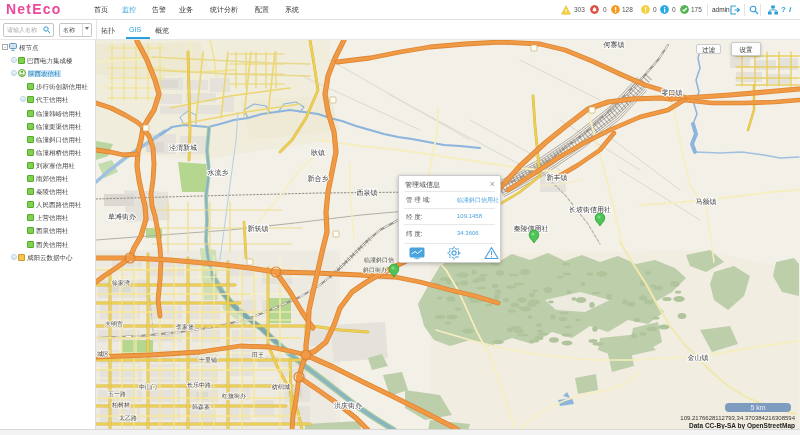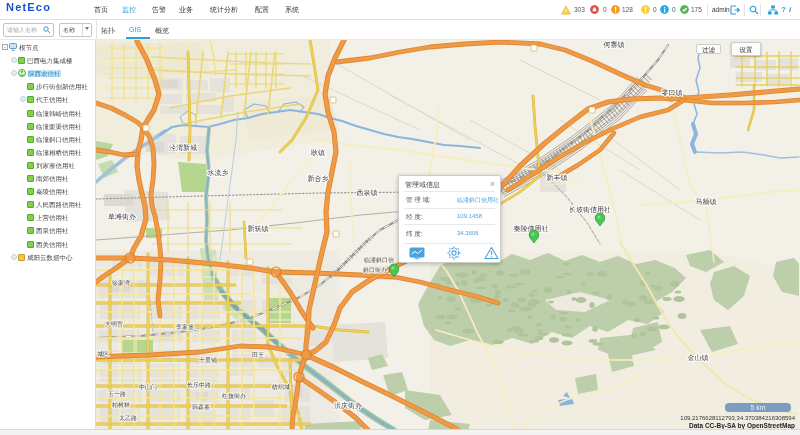--- a/index.html
+++ b/index.html
@@ -1,18 +1,18 @@
 <!DOCTYPE html>
 <html><head><meta charset="utf-8">
 <style>
 *{margin:0;padding:0;box-sizing:border-box}
 html,body{width:800px;height:435px;overflow:hidden;background:#fff;
  font-family:"Liberation Sans",sans-serif;}
 #hdr{position:absolute;left:0;top:0;width:800px;height:20px;background:#fff;border-bottom:1px solid #e0e0e0}
-.logo{position:absolute;left:6px;top:1px;font-size:11px;font-weight:bold;color:#1d4ed8;letter-spacing:1.2px}
+.logo{position:absolute;left:6px;top:1px;font-size:14px;font-weight:bold;color:#ec4899;letter-spacing:1.2px}
 .m{position:absolute;top:5px;font-size:7px;color:#333}
 .m.act{color:#2b9fd9}
 .hic{position:absolute;top:6px;font-size:6.5px;color:#555}
 .cic{position:absolute;top:5px;width:9px;height:9px;border-radius:50%;color:#fff;text-align:center;font-size:6px;line-height:9px;font-weight:bold}
 .sep{position:absolute;top:4px;width:1px;height:12px;background:#e3e3e3}
 #tbar{position:absolute;left:0;top:20px;width:800px;height:20px;background:#fff}
 .sbox{position:absolute;left:3px;top:3px;width:51px;height:14px;border:1px solid #c4c4c4;border-radius:2px;font-size:6px;color:#aaa;line-height:12px;padding-left:3px}
 .nbox{position:absolute;left:59px;top:3px;width:24px;height:14px;border:1px solid #c4c4c4;border-radius:2px 0 0 2px;font-size:6px;color:#555;line-height:12px;padding-left:3px}
 .abox{position:absolute;left:82px;top:3px;width:10px;height:14px;border:1px solid #c4c4c4;border-left:1px solid #d8d8d8;border-radius:0 2px 2px 0;font-size:5px;color:#777;text-align:center;line-height:12px}
 .tab{position:absolute;top:6px;font-size:7px;color:#444}

